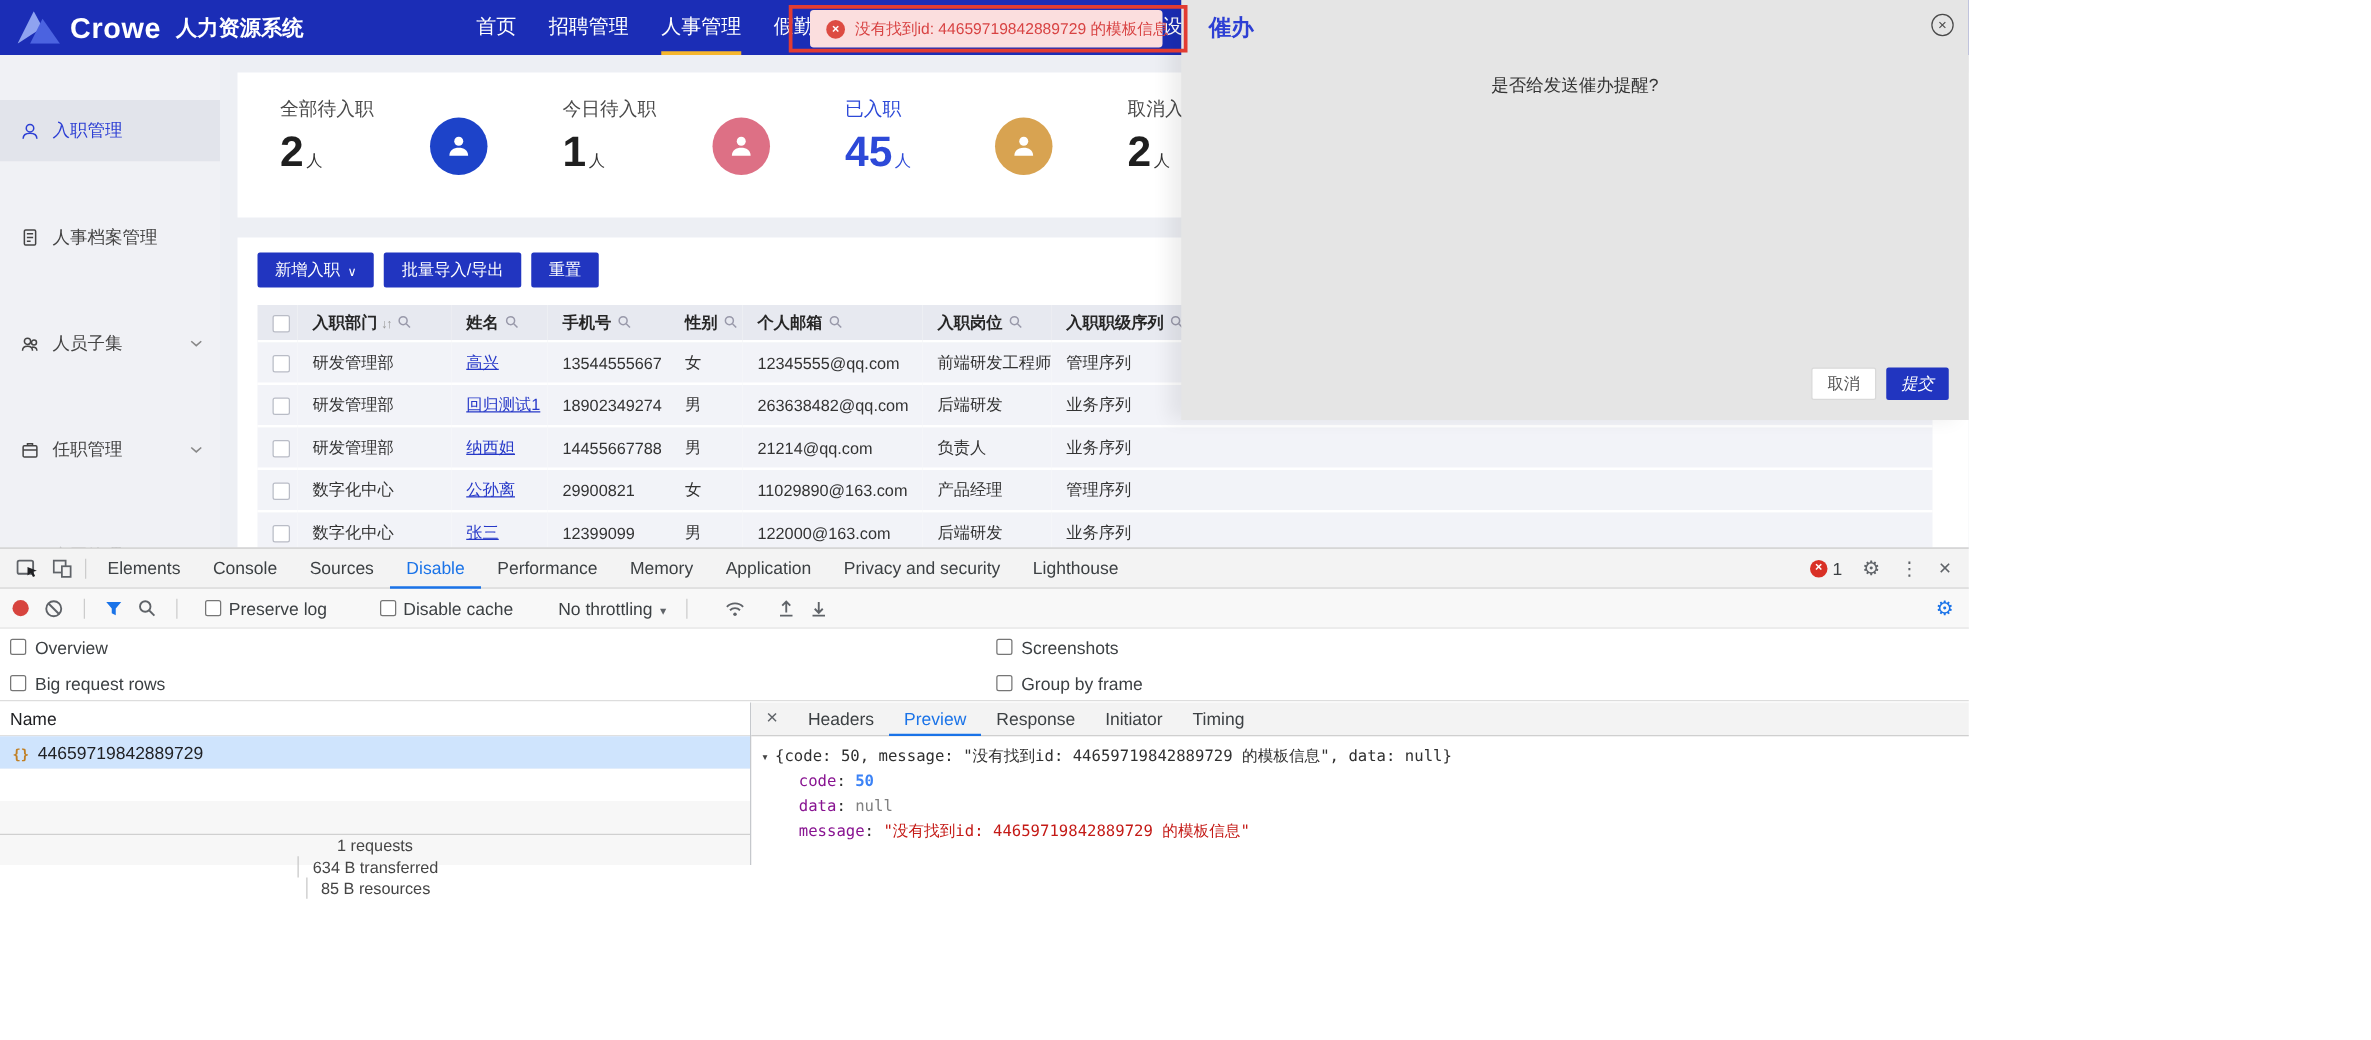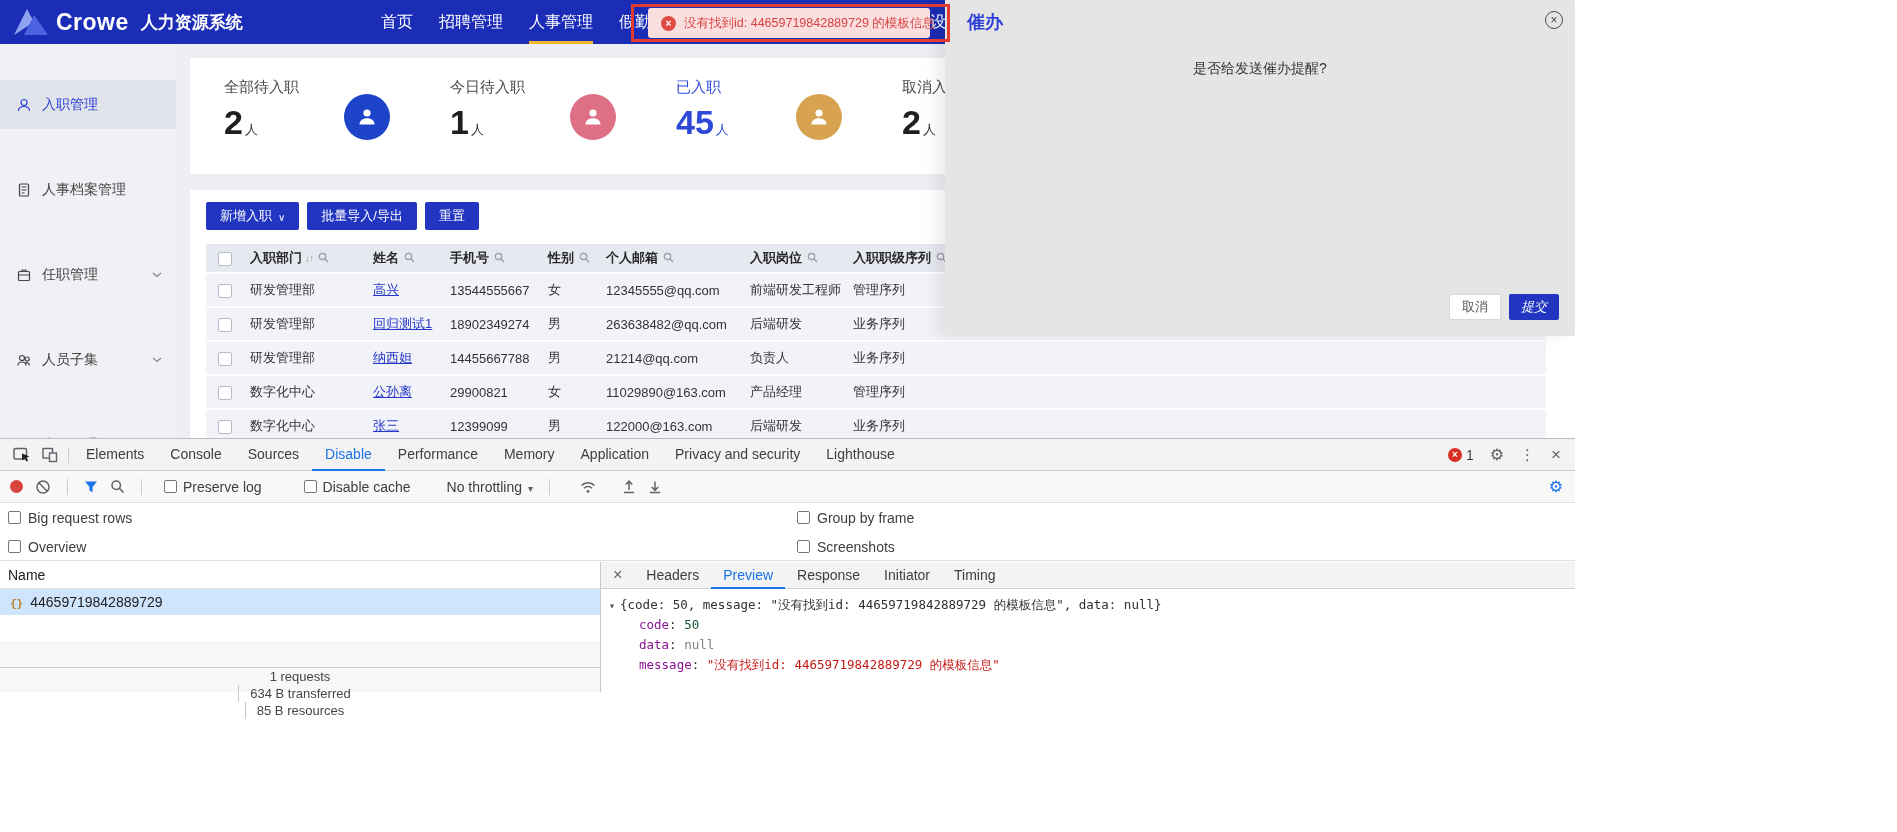--- a/index.html
+++ b/index.html
@@ -113,21 +113,21 @@
   .detail-close::before { content:"×"; font-size:16px; color:#5f6368; }
   .detail-tab { padding:0 12px; height:27px; line-height:26px; font-size:14px; cursor:pointer; }
   .detail-tab.active { color:#1a73e8; box-shadow:inset 0 -2px 0 #1a73e8; }
   .preview { padding:6px 0 0 8px; font-family:"DejaVu Sans Mono","Liberation Mono",monospace; font-size:12.5px; color:#303030; }
   .p-line { height:20px; line-height:20px; white-space:nowrap; }
   .arrow { color:#444; margin-right:5px; font-size:10px; }
   .arrow::before { content:"▾"; }
   .p-child { padding-left:30px; }
   .p-key { color:#881391; }
   .p-key::after { content:": "; color:#303030; }
-  .p-num { color:#14532d; }
+  .p-num { color:#3b82f6;font-weight:bold; }
   .p-null { color:#808080; }
   .p-str { color:#c41a16; }
 </style>
 </head>
 <body>
 
 <div class="browser">
 
   <div class="navbar">
     <div class="brand">
@@ -164,35 +164,35 @@
     </div>
     <div class="side-item">
       <svg class="ic" width="16" height="16" viewBox="0 0 16 16">
           <rect x="3.5" y="2" width="9" height="12" rx="1"></rect>
           <path d="M5.5 5h5M5.5 8h5M5.5 11h3"></path>
         </svg>
       <span>人事档案管理</span>
     </div>
     <div class="side-item">
       <svg class="ic" width="16" height="16" viewBox="0 0 16 16">
-          <rect x="2.5" y="4.5" width="11" height="9" rx="1"></rect>
-          <path d="M6 4.5V3h4v1.5M2.5 8h11"></path>
-        </svg>
-      <span>任职管理</span>
-      <svg class="side-chevron" width="10" height="6" viewBox="0 0 10 6">
-          <path d="M1 1l4 3.5L9 1" fill="none" stroke="#888" stroke-width="1.3"></path>
-        </svg>
-    </div>
-    <div class="side-item">
-      <svg class="ic" width="16" height="16" viewBox="0 0 16 16">
           <circle cx="6" cy="6" r="2.5"></circle>
           <circle cx="11.2" cy="7" r="2"></circle>
           <path d="M2 13.5c0-2.5 2-3.5 4-3.5s4 1 4 3.5M9.7 10.6c2 0 3.8.9 3.8 2.9"></path>
         </svg>
       <span>人员子集</span>
+      <svg class="side-chevron" width="10" height="6" viewBox="0 0 10 6">
+          <path d="M1 1l4 3.5L9 1" fill="none" stroke="#888" stroke-width="1.3"></path>
+        </svg>
+    </div>
+    <div class="side-item">
+      <svg class="ic" width="16" height="16" viewBox="0 0 16 16">
+          <rect x="2.5" y="4.5" width="11" height="9" rx="1"></rect>
+          <path d="M6 4.5V3h4v1.5M2.5 8h11"></path>
+        </svg>
+      <span>任职管理</span>
       <svg class="side-chevron" width="10" height="6" viewBox="0 0 10 6">
           <path d="M1 1l4 3.5L9 1" fill="none" stroke="#888" stroke-width="1.3"></path>
         </svg>
     </div>
     <div class="side-item">
       <svg class="ic" width="16" height="16" viewBox="0 0 16 16">
           <rect x="3" y="2" width="10" height="12" rx="1"></rect>
           <path d="M5 5h6M5 8h6M5 11h3"></path>
         </svg>
       <span>合同管理</span>
@@ -474,35 +474,35 @@
           <path d="M7 2.5V11M3.8 8L7 11.3 10.2 8" fill="none" stroke="#5f6368" stroke-width="1.5"></path>
           <line x1="2" y1="13.5" x2="12" y2="13.5" stroke="#5f6368" stroke-width="1.5"></line>
         </svg>
       <span class="tb-gear"></span>
     </div>
 
     <div class="dt-options">
       <div class="opt-row">
         <label class="opt-left">
           <span class="dt-cb"></span>
+          <span>Overview</span>
+        </label>
+        <label class="opt-right">
+          <span class="dt-cb"></span>
+          <span>Screenshots</span>
+        </label>
+      </div>
+      <div class="opt-row">
+        <label class="opt-left">
+          <span class="dt-cb"></span>
           <span>Big request rows</span>
         </label>
         <label class="opt-right">
           <span class="dt-cb"></span>
           <span>Group by frame</span>
-        </label>
-      </div>
-      <div class="opt-row">
-        <label class="opt-left">
-          <span class="dt-cb"></span>
-          <span>Overview</span>
-        </label>
-        <label class="opt-right">
-          <span class="dt-cb"></span>
-          <span>Screenshots</span>
         </label>
       </div>
     </div>
 
     <div class="dt-main">
       <div class="req-panel">
         <div class="req-header">Name</div>
         <div class="req-row selected">
           <span class="req-icon"></span>
           <span>44659719842889729</span>

